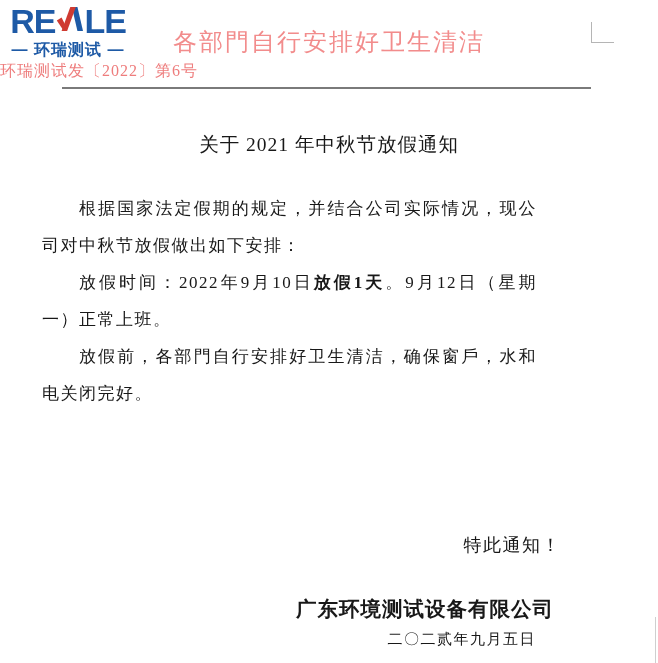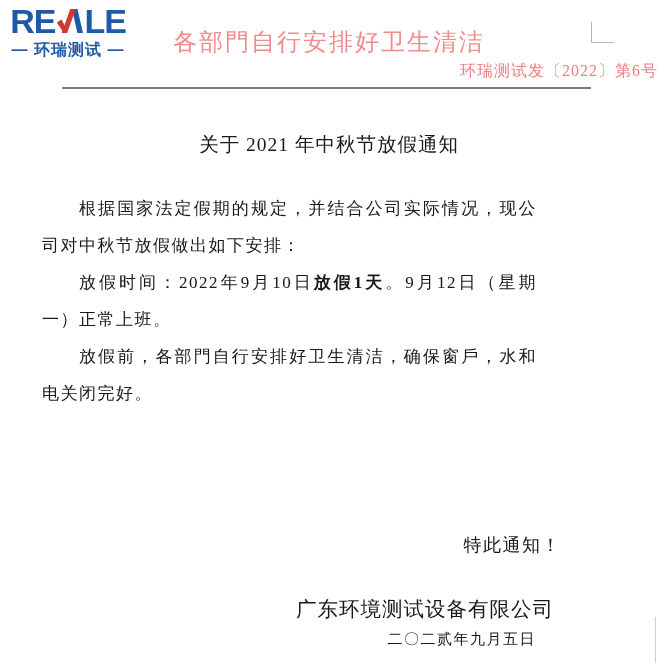--- a/index.html
+++ b/index.html
@@ -5,40 +5,40 @@
   html,body{margin:0;padding:0;}
   body{
     width:658px;height:663px;position:relative;overflow:hidden;
     background:#ffffff;
     font-family:"Liberation Serif","DejaVu Serif",serif;
     color:var(--text-black,#181818);
   }
   
   .logo{position:absolute;top:4px;left:8px;width:120px;text-align:center;}
   .logo-word{
-    display:flex;align-items:center;justify-content:center;
+    display:flex;align-items:flex-start;justify-content:center;
     font-family:"Liberation Sans","DejaVu Sans",sans-serif;
     font-weight:800;font-size:34px;line-height:34px;letter-spacing:-1px;
     color:var(--brand-blue,#1e5aa6);
   }
   .logo-a{width:27px;height:30px;margin:0 1px 1px 1px;display:block;}
   .logo-tagline{
     margin-top:2px;
     font-family:Liberation Sans, sans-serif;
     font-weight:700;font-size:16px;letter-spacing:1px;
     color:var(--brand-blue,#1e5aa6);white-space:nowrap;
   }
   
   .header-company{
     position:absolute;top:26px;left:0;right:0;text-align:center;
     font-size:24px;letter-spacing:2px;color:var(--header-pink,#f28c8c);
     white-space:nowrap;
   }
   .header-doc{
-    position:absolute;top:61px;left:0;right:0;text-align:right;
+    position:absolute;top:61px;left:0;right:0;text-align:left;
     font-size:16px;letter-spacing:1px;color:var(--doc-number-red,#ee7d7d);
     white-space:nowrap;
   }
   .header-rule{
     position:absolute;top:87px;left:62px;width:529px;height:2px;
     background:var(--rule-gray,#7a7a7a);
   }
   .corner-mark{
     position:absolute;left:591px;top:22px;width:22px;height:20px;
     border-left:1px solid #b5b5b5;border-bottom:1px solid #b5b5b5;
@@ -60,21 +60,21 @@
   }
   .doc-body p b{font-weight:700;}
   p.reminder{color:var(--alert-red,#e8302a);margin-top:6px;}
   
   .closing-notice{
     position:absolute;top:533px;right:97px;
     font-size:18px;letter-spacing:1.5px;white-space:nowrap;
   }
   .signature-company{
     position:absolute;top:595px;right:104px;
-    font-size:20.5px;font-weight:400;letter-spacing:1px;white-space:nowrap;
+    font-size:20.5px;font-weight:700;letter-spacing:1px;white-space:nowrap;
   }
   .signature-date{
     position:absolute;top:630px;right:122px;
     font-size:15px;letter-spacing:1.5px;white-space:nowrap;
   }
 </style>
 </head>
 <body>
 
 <div class="logo">

